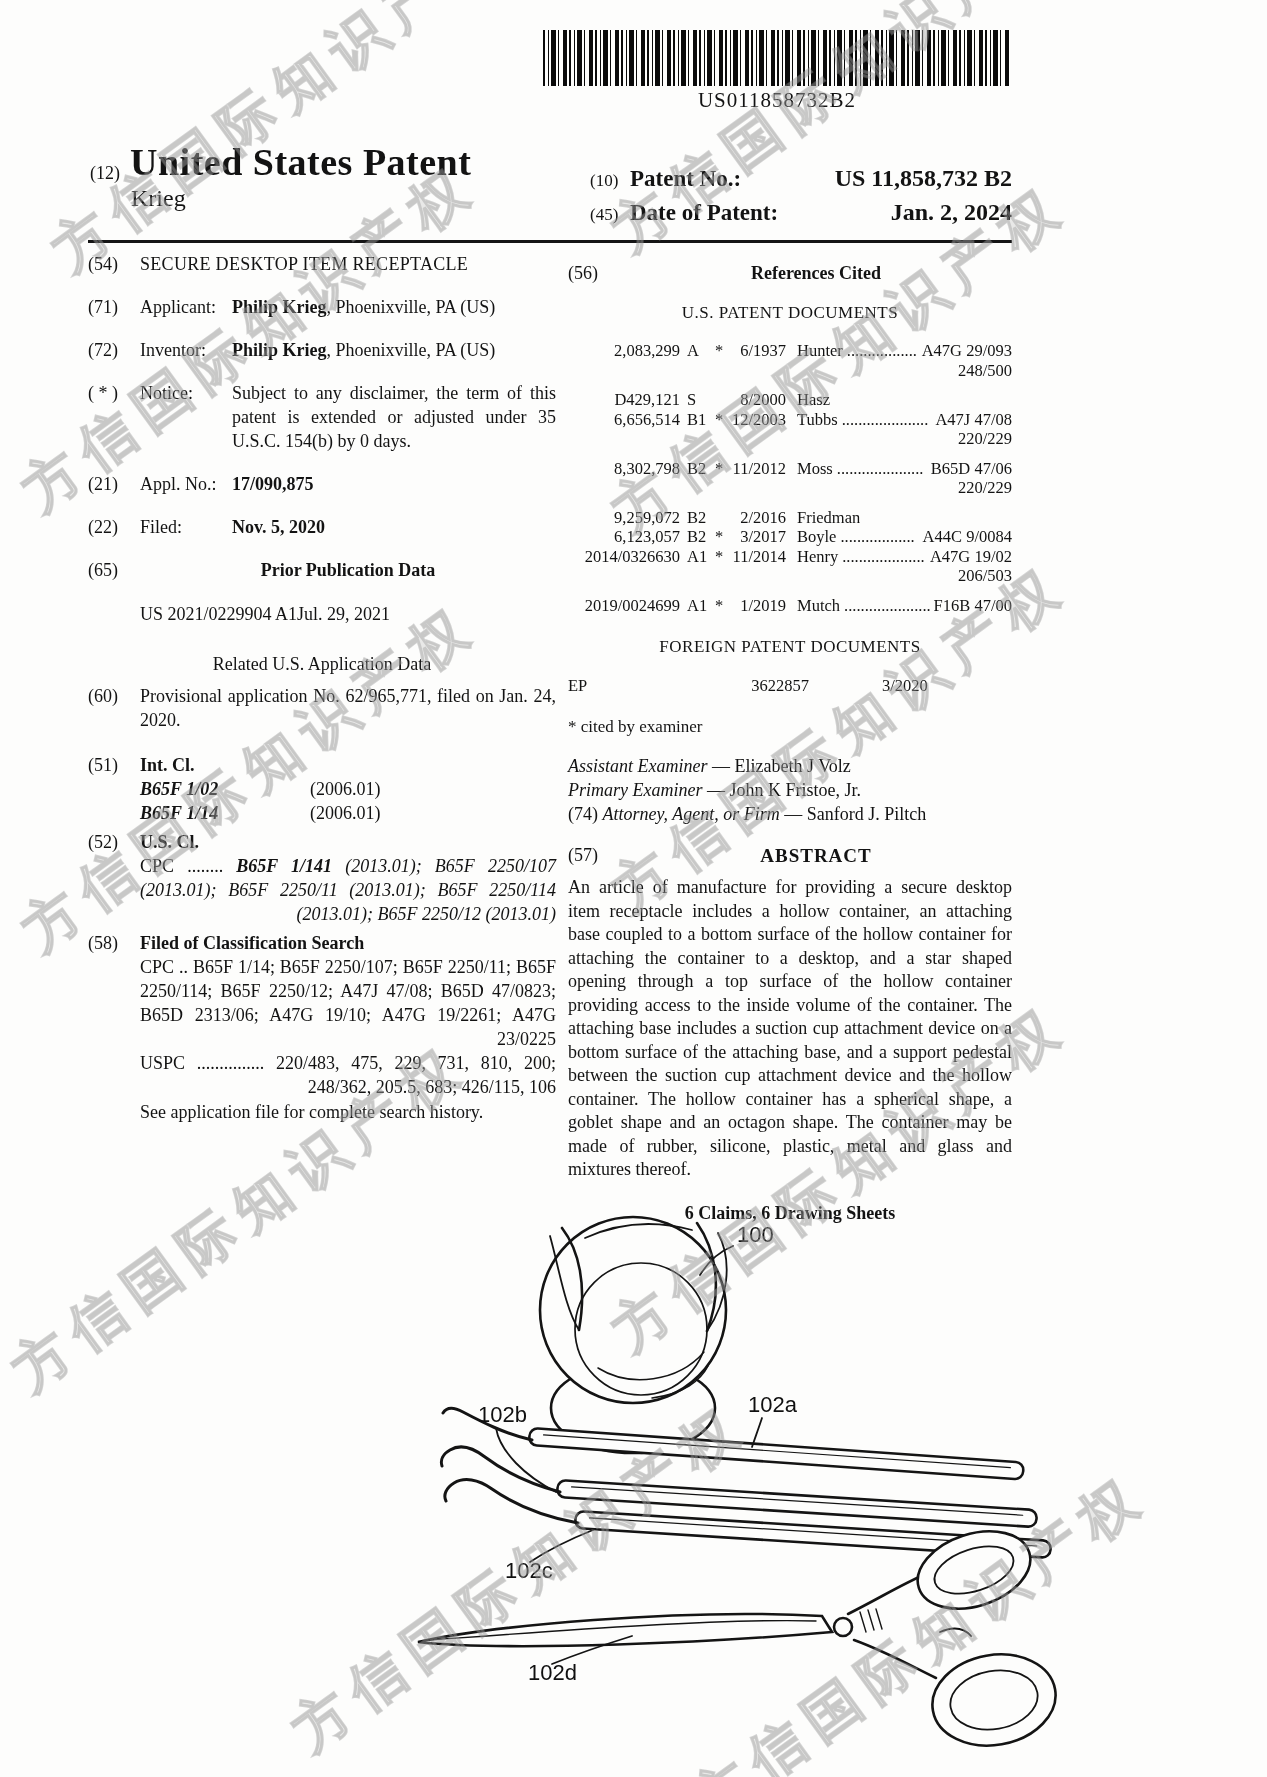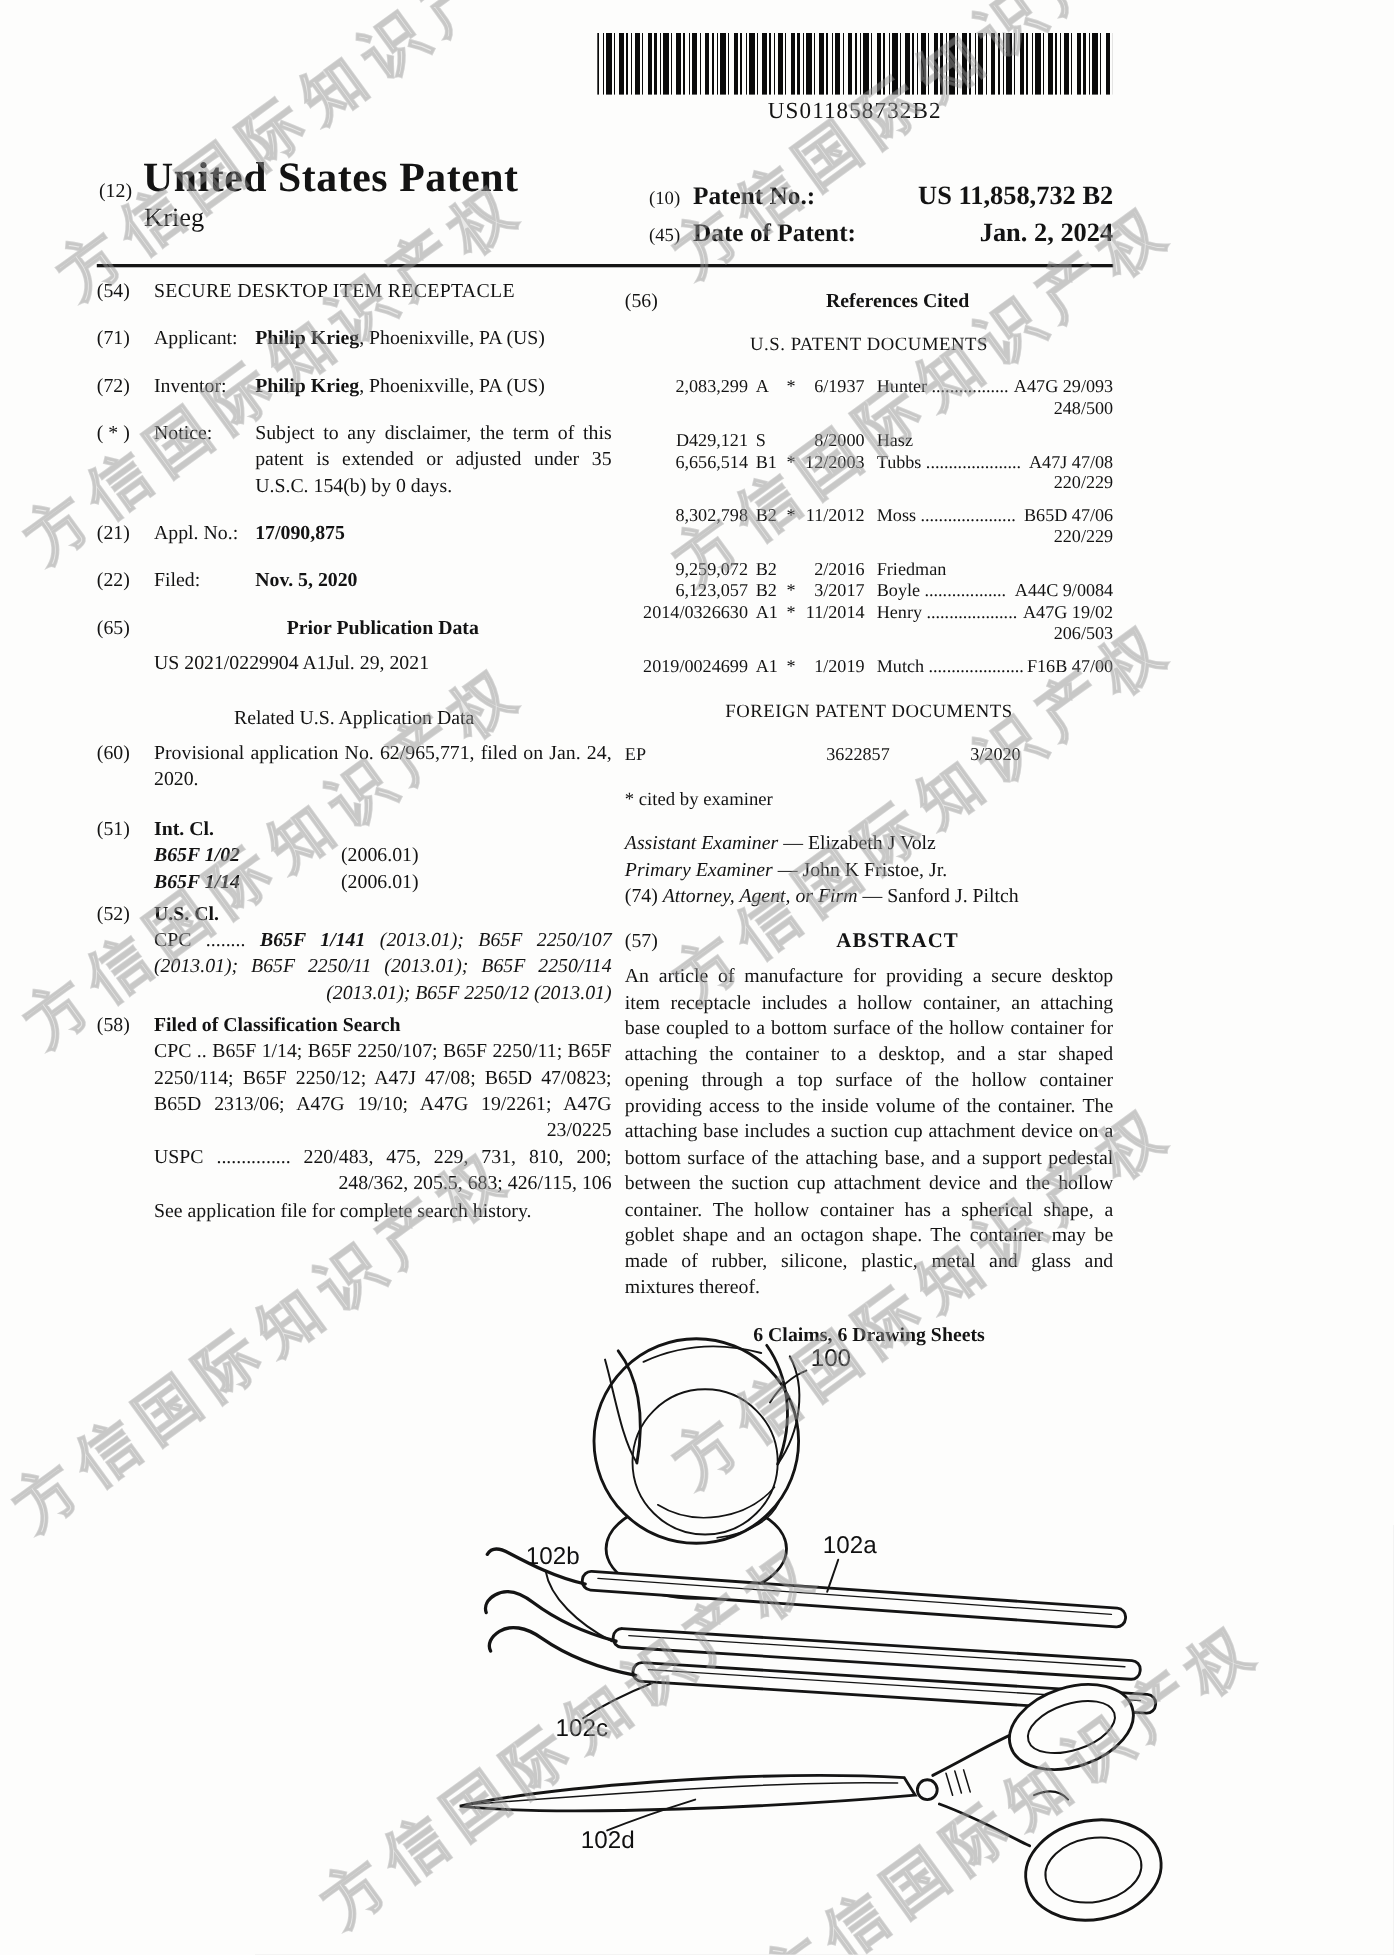--- a/index.html
+++ b/index.html
@@ -152,21 +152,21 @@
       </div>
     </div>
 
     <div class="sec">
       <span class="num">(22)</span>
       <div class="body">
         <span class="lbl">Filed:</span><b>Nov. 5, 2020</b>
       </div>
     </div>
 
-    <div class="sec" style="margin-bottom:8px">
+    <div class="sec" style="margin-bottom:20px">
       <span class="num">(65)</span>
       <div class="body center-head">Prior Publication Data</div>
     </div>
     <div class="pub-row">
       <span>US 2021/0229904 A1</span>
       <span>Jul. 29, 2021</span>
     </div>
 
     <div class="related-head">Related U.S. Application Data</div>
     <div class="sec" style="margin-bottom:21px">

